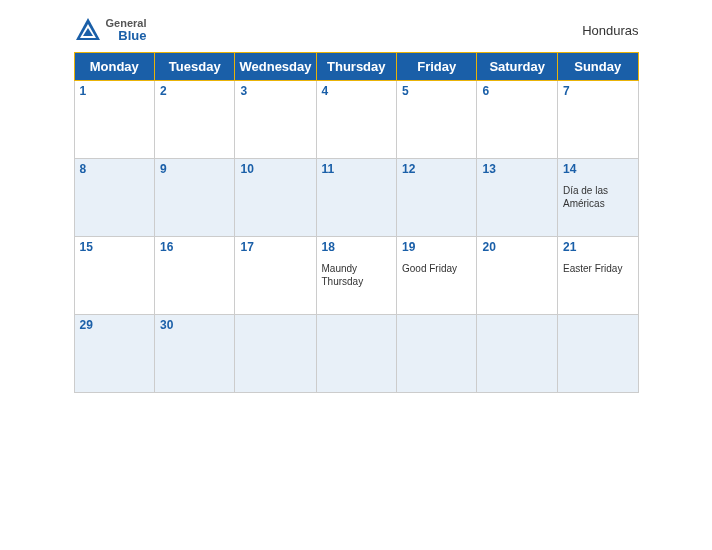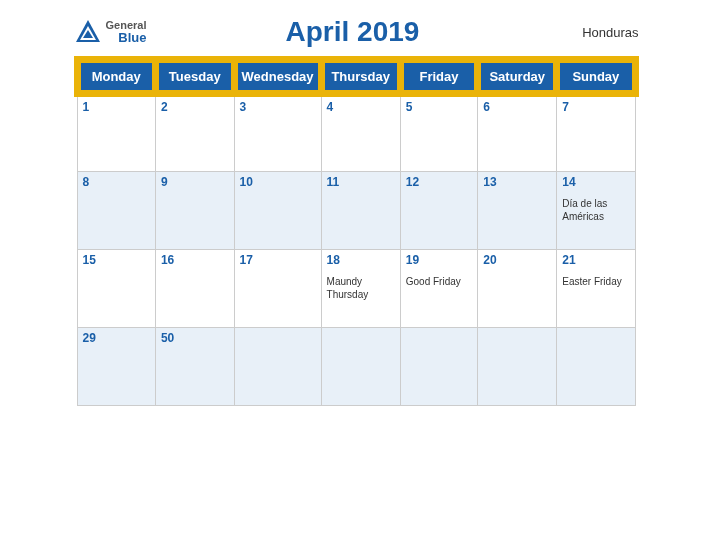--- a/index.html
+++ b/index.html
@@ -62,21 +62,21 @@
       width: 100%;
       border-collapse: collapse;
       margin-top: 6px;
     }
     .calendar-table th {
       background-color: #1a5fa8;
       color: #fff;
       font-size: 13px;
       font-weight: bold;
       padding: 6px 4px;
-      border: 7px solid #eab308;
+      border: 1px solid #eab308;
     }
     .calendar-table td {
       border: 1px solid #ccc;
       vertical-align: top;
       width: calc(100% / 7);
       height: 78px;
       padding: 3px 5px;
       background: #fff;
     }
     .day-number {
@@ -108,21 +108,20 @@
       <svg class="logo-icon" viewBox="0 0 28 28">
         <polygon points="14,2 26,24 2,24" fill="#1a5fa8"></polygon>
         <polygon points="14,8 22,22 6,22" fill="#fff"></polygon>
         <polygon points="14,12 19,20 9,20" fill="#1a5fa8"></polygon>
       </svg>
       <div class="logo-text">
         <span class="logo-general">General</span>
         <span class="logo-blue">Blue</span>
       </div>
     </div>
-    <div class="calendar-title">April 2019</div>
     <div class="country-name">Honduras</div>
   </div>
 
   <table class="calendar-table">
     <thead>
       <tr>
         <th>Monday</th>
         <th>Tuesday</th>
         <th>Wednesday</th>
         <th>Thursday</th>
@@ -203,21 +202,21 @@
           <td>
             <span class="day-number">21</span>
             <span class="holiday-name">Easter Friday</span>
           </td>
         </tr>
         <tr>
           <td>
             <span class="day-number">29</span>
           </td>
           <td>
-            <span class="day-number">50</span>
+            <span class="day-number">30</span>
           </td>
           <td></td>
           <td></td>
           <td></td>
           <td></td>
           <td></td>
         </tr>
       </tbody>
   </table>
 </div>

